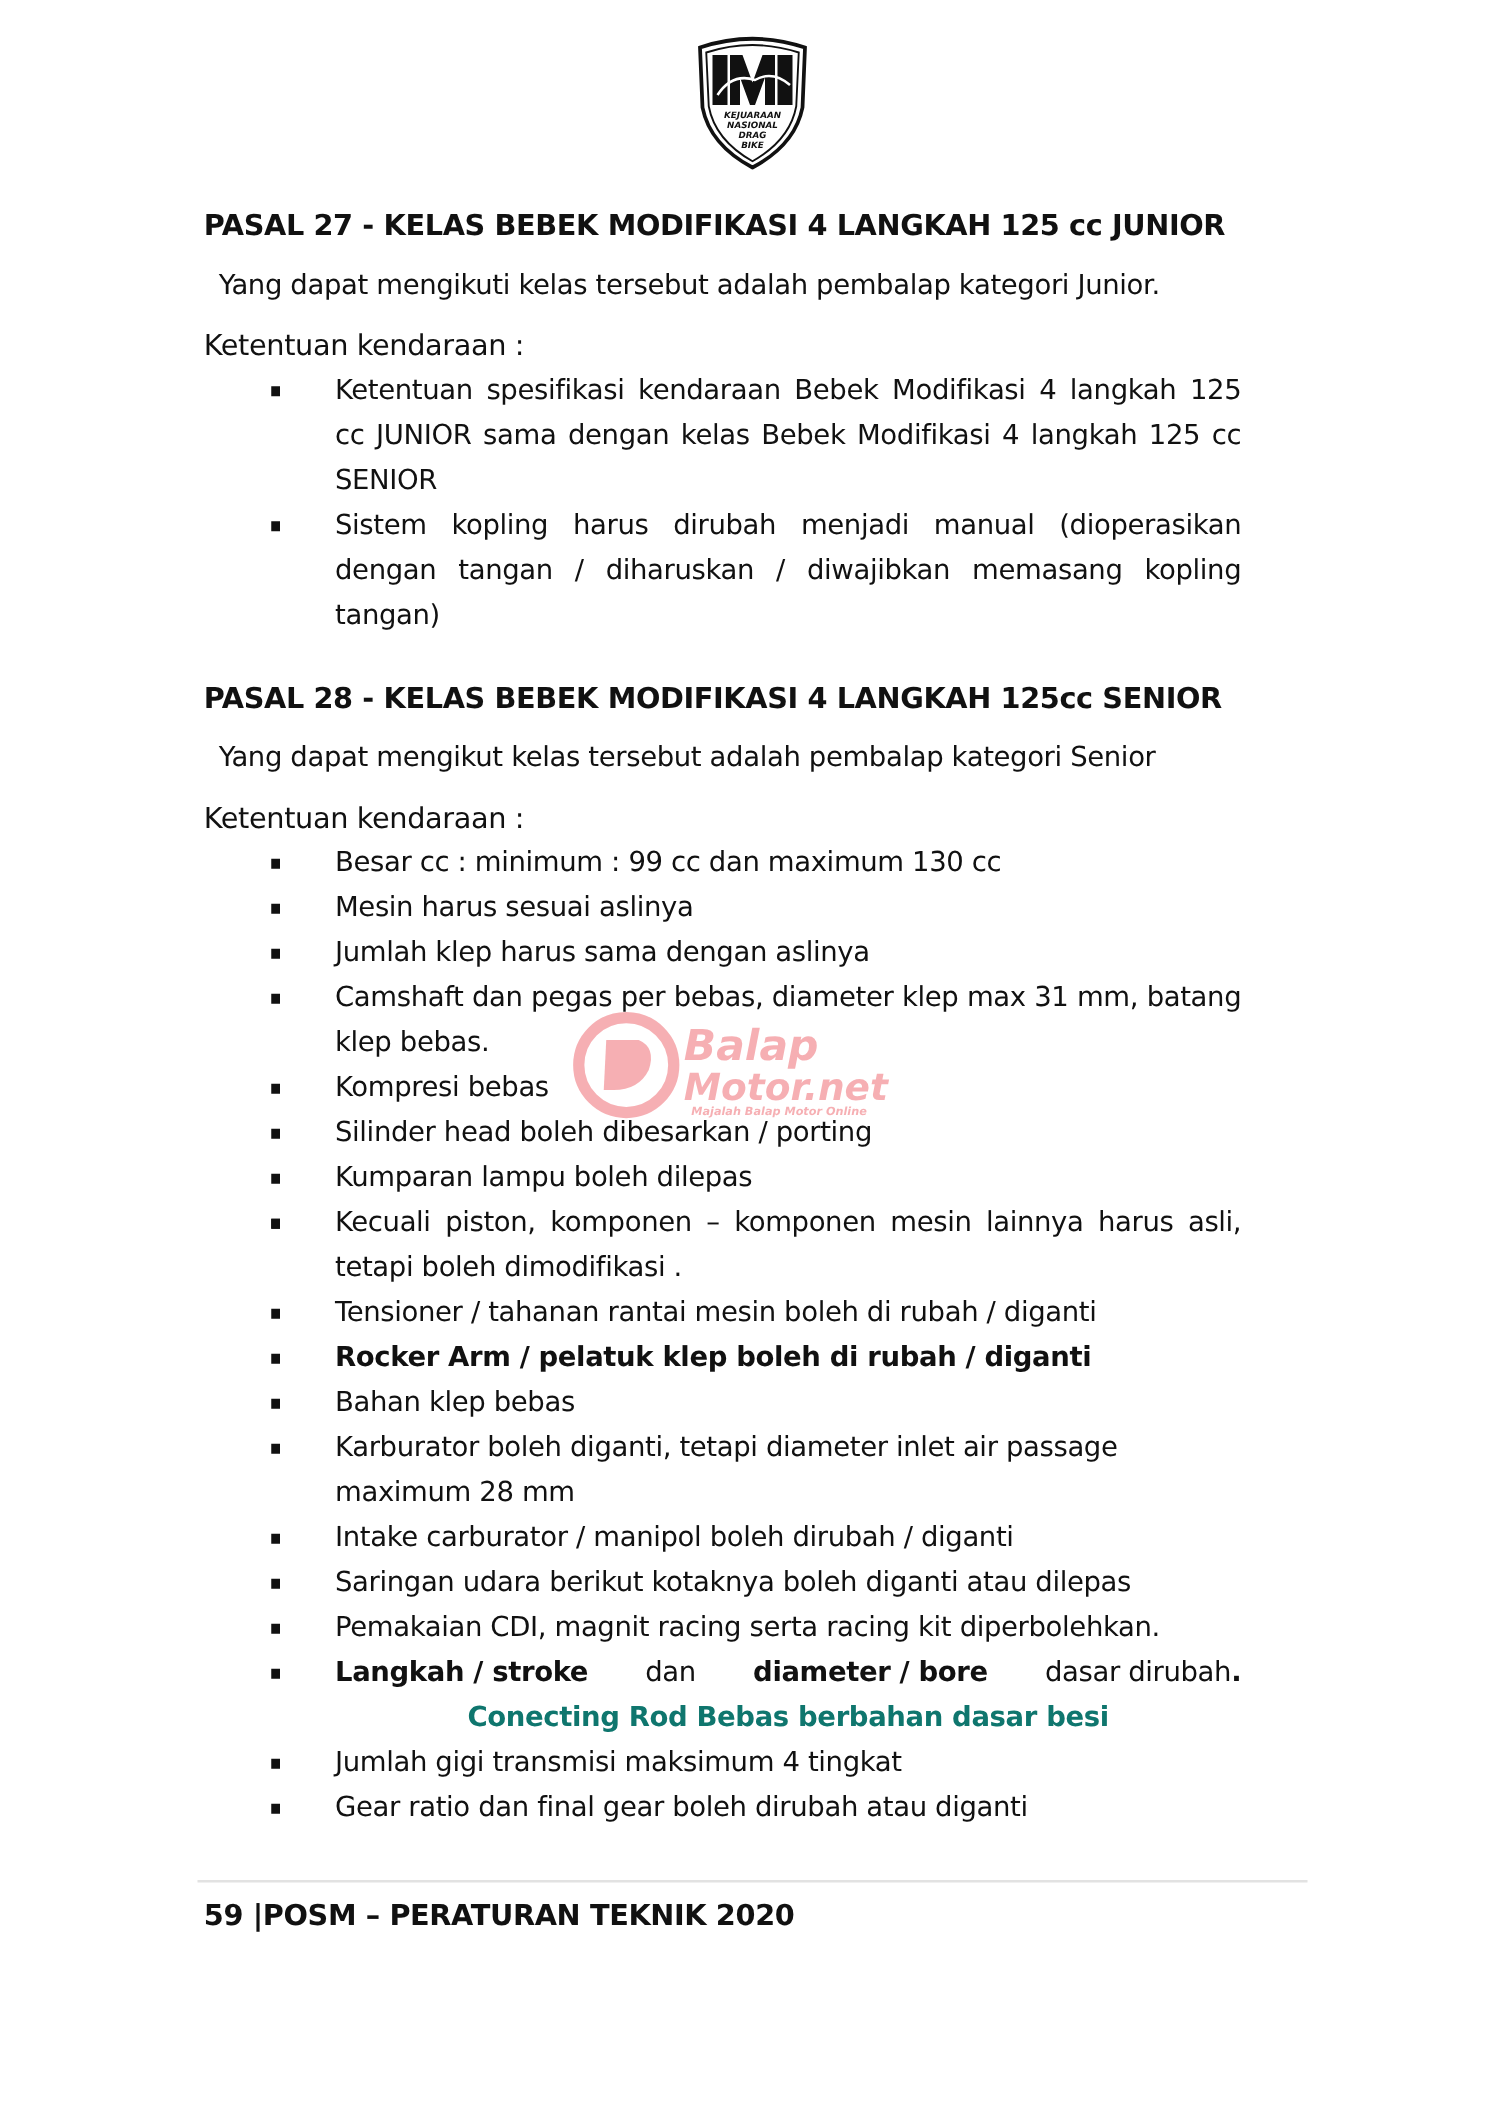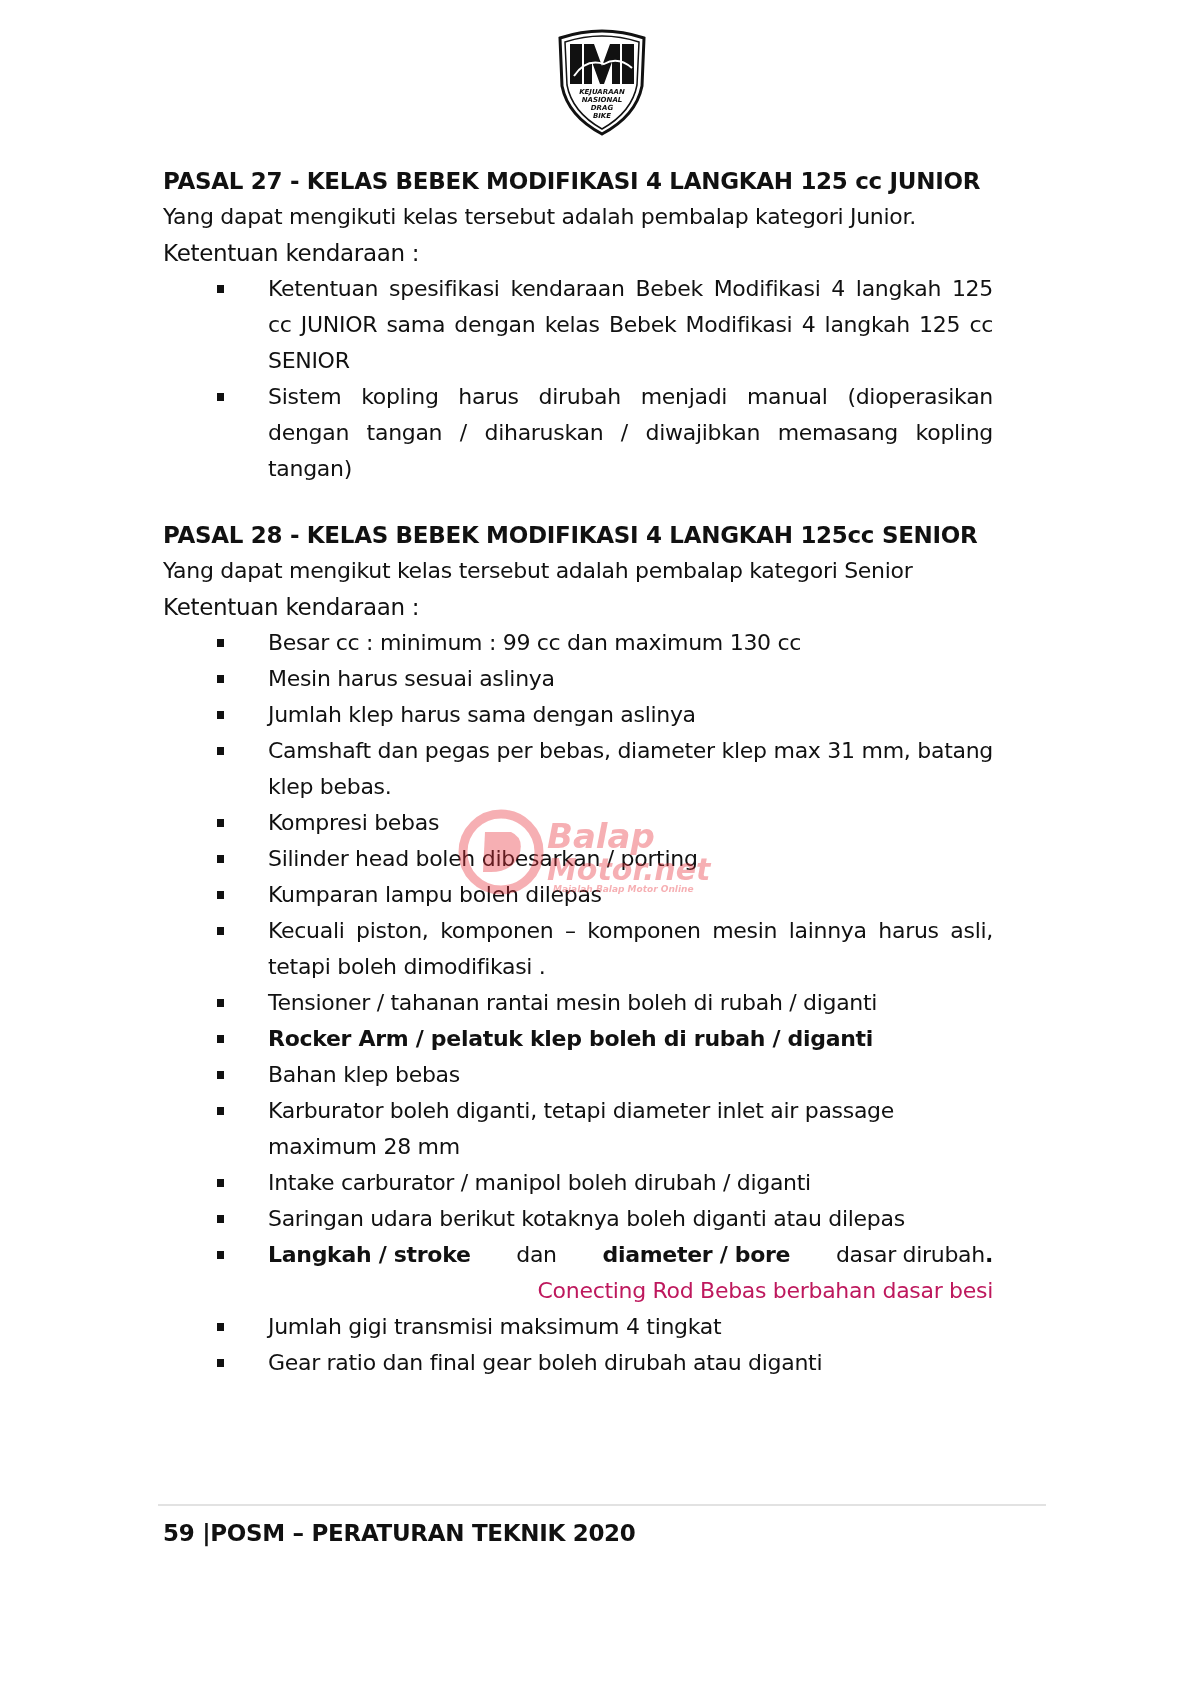--- a/index.html
+++ b/index.html
@@ -33,21 +33,21 @@
       font-size: 23px;
       line-height: 36px;
       letter-spacing: -0.3px;
       white-space: nowrap;
       margin: 0;
     }
     .intro {
       font-size: 22px;
       line-height: 36px;
       letter-spacing: -0.3px;
-      margin: 0;
+      margin: 12px;
       white-space: nowrap;
     }
     .subhead {
       font-weight: normal;
       font-size: 23px;
       line-height: 36px;
       letter-spacing: -0.3px;
       margin: 0;
     }
     ul.rules {
@@ -66,21 +66,21 @@
     ul.rules li .bullet {
       position: absolute;
       left: 54px;
       top: 14px;
       width: 7px;
       height: 8px;
       background: #111111;
     }
     ul.rules li.nowrap .txt { white-space: nowrap; }
     .bold { font-weight: bold; }
-    .red-note { color: #be185d; display: block; text-align: right; }
+    .red-note { color: #0f766e; display: block; text-align: center; font-weight: bold; }
     .gap { height: 30px; }
     .footer-rule {
       position: absolute;
       left: 158px;
       top: 1504px;
       width: 888px;
       height: 2px;
       background: #e2e2e2;
     }
     .footer {
@@ -148,21 +148,21 @@
       <li class="nowrap"><span class="bullet"></span><span class="txt">Silinder head boleh dibesarkan / porting</span></li>
       <li class="nowrap"><span class="bullet"></span><span class="txt">Kumparan lampu boleh dilepas</span></li>
       <li class="nowrap"><span class="bullet"></span></li>
       <li><span class="bullet"></span><span class="txt">Kecuali piston, komponen – komponen mesin lainnya harus asli, tetapi boleh dimodifikasi .</span></li>
       <li class="nowrap"><span class="bullet"></span><span class="txt">Tensioner / tahanan rantai mesin boleh di rubah / diganti</span></li>
       <li class="nowrap"><span class="bullet"></span><span class="txt bold">Rocker Arm / pelatuk klep boleh di rubah / diganti</span></li>
       <li class="nowrap"><span class="bullet"></span><span class="txt">Bahan klep bebas</span></li>
       <li style="text-align:left;"><span class="bullet"></span><span class="txt">Karburator boleh diganti, tetapi diameter inlet air passage maximum 28 mm</span></li>
       <li class="nowrap"><span class="bullet"></span><span class="txt">Intake carburator / manipol boleh dirubah / diganti</span></li>
       <li class="nowrap"><span class="bullet"></span><span class="txt">Saringan udara berikut kotaknya boleh diganti atau dilepas</span></li>
-      <li class="nowrap"><span class="bullet"></span></li>
+      <li class="nowrap"><span class="bullet"></span><span class="txt">Pemakaian CDI, magnit racing serta racing kit diperbolehkan.</span></li>
       <li style="text-align:left;">
         <span class="bullet"></span>
         <span style="display:flex; justify-content:space-between; white-space:nowrap;">
           <span class="bold">Langkah / stroke</span>
           <span> dan </span>
           <span class="bold">diameter / bore</span>
           <span><span> dasar dirubah</span><span class="bold">.</span></span>
         </span>
         <span class="red-note">Conecting Rod Bebas berbahan dasar besi</span>
       </li>

